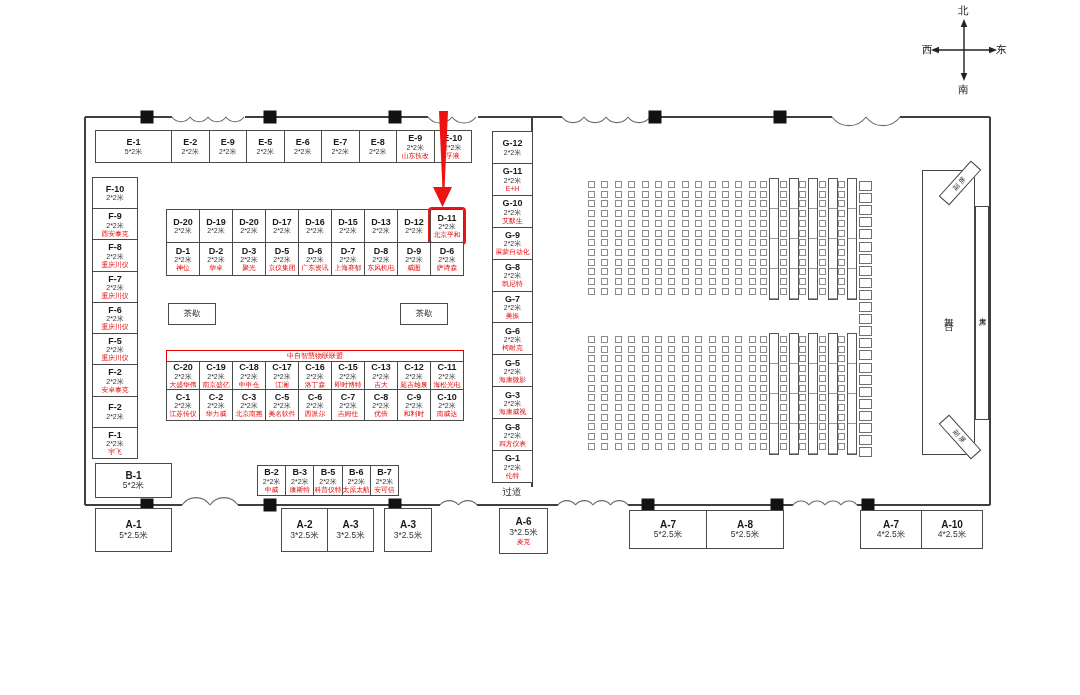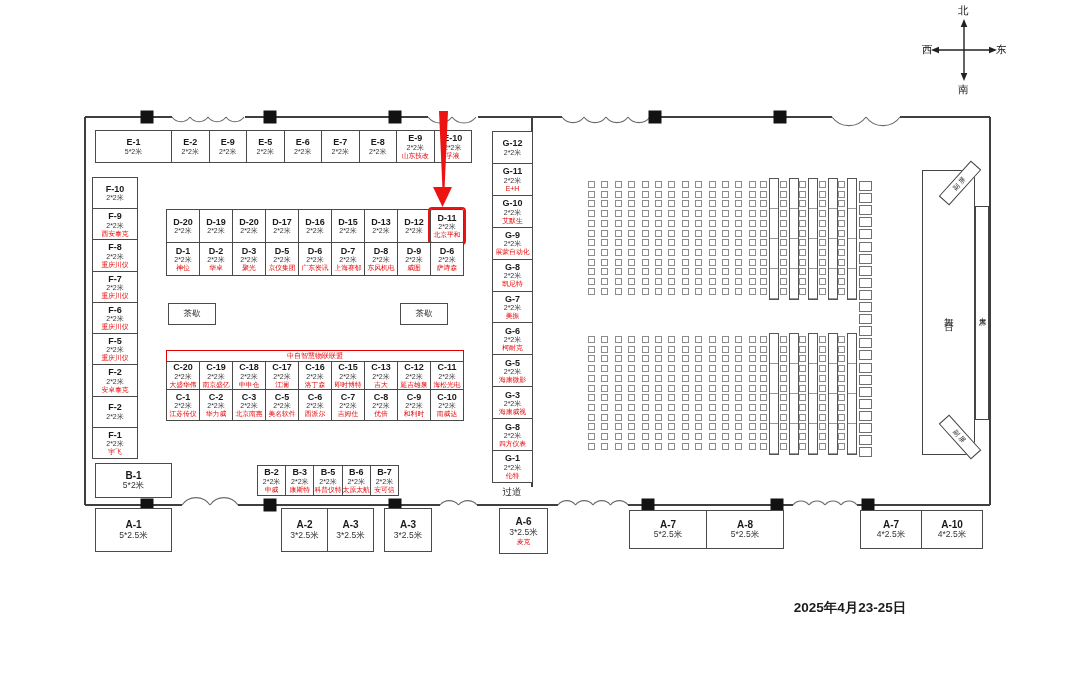--- a/index.html
+++ b/index.html
@@ -1013,16 +1013,15 @@
   </div>
   <div class="sscreen" id="ss-top">副屏</div>
   <div class="sscreen" id="ss-bot">副屏</div>
 
   <svg id="arrow" width="1080" height="695">
     <polygon points="439,111 448,111 444.5,190 442.5,190" fill="#ee1313"></polygon>
     <polygon points="433,187 452,187 442.5,207" fill="#ee1313"></polygon>
   </svg>
 
   <div id="footer">
-    <div>2025年4月23-25日</div>
   </div>
 
 </div>
 
 </body></html>

